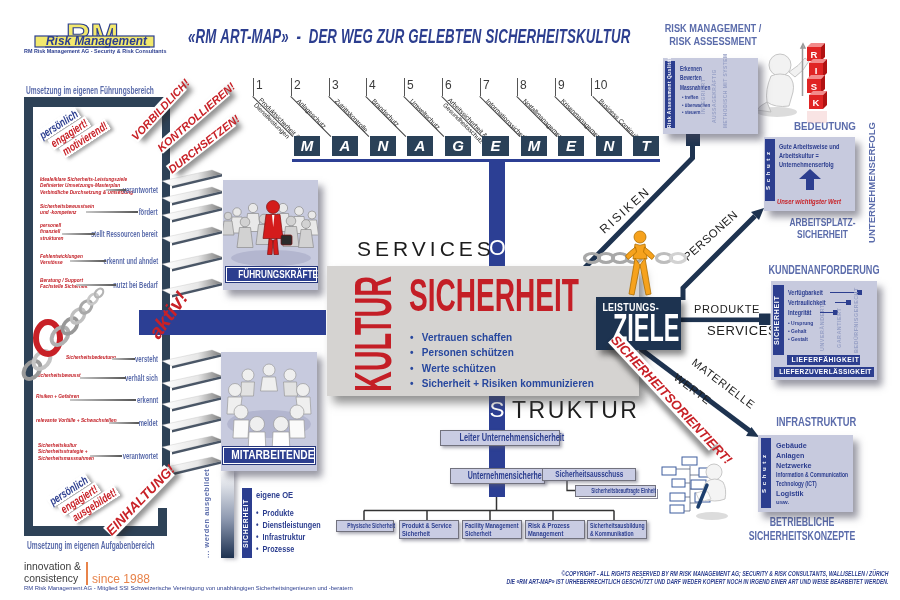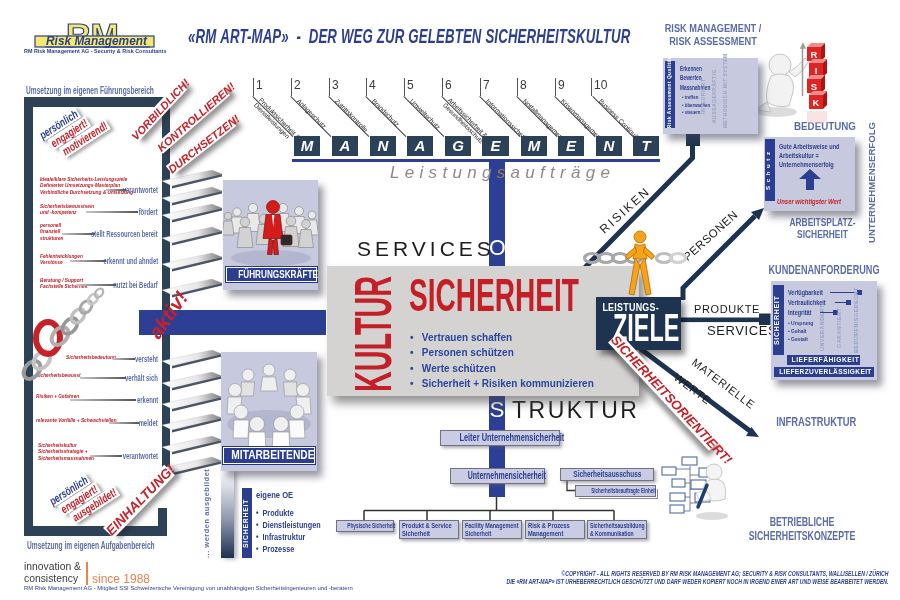--- a/index.html
+++ b/index.html
@@ -167,21 +167,20 @@
 <div class="mbox" style="left:332px;top:136px;">A</div>
 <div class="mbox" style="left:370px;top:136px;">N</div>
 <div class="mbox" style="left:407px;top:136px;">A</div>
 <div class="mbox" style="left:445px;top:136px;">G</div>
 <div class="mbox" style="left:482px;top:136px;width:27px;">E</div>
 <div class="mbox" style="left:521px;top:136px;">M</div>
 <div class="mbox" style="left:558px;top:136px;">E</div>
 <div class="mbox" style="left:596px;top:136px;">N</div>
 <div class="mbox" style="left:633px;top:136px;">T</div>
 <div class="abs" style="left:292px;top:159px;width:368px;height:2.5px;background:#2c3f94;z-index:3"></div>
-<div class="abs" style="left:390px;top:163px;font-size:17px;font-style:italic;color:#8a8a8a;letter-spacing:5.3px;z-index:3;white-space:nowrap;">Leistung<span style="color:#9a7d52">s</span>aufträge</div>
 
 <svg class="abs" style="left:160px;top:165px;z-index:3" width="66" height="320" viewBox="0 0 66 320">
   <defs>
     <linearGradient id="sg" x1="0" y1="0" x2="1" y2="0">
       <stop offset="0" stop-color="#ffffff"></stop>
           <stop offset=".6" stop-color="#e6e6e6"></stop>
           <stop offset="1" stop-color="#787878"></stop>
     </linearGradient>
     <g id="slat">
       <polygon points="2,12 52,1 62,5 12,17" fill="url(#sg)" stroke="#b0b0b0" stroke-width=".3"></polygon>
@@ -394,25 +393,32 @@
   <div class="abs navy" style="left:17px;top:38px;font-size:6.2px;line-height:8px;font-weight:bold;white-space:nowrap;transform:scaleX(.8);transform-origin:0 0;">• Ursprung<br>• Gehalt<br>• Gestalt</div>
   <div class="abs vtext" style="left:46px;top:22px;width:10px;height:50px;color:#98a1c6;font-size:5.4px;font-weight:bold;line-height:10px;white-space:nowrap;">UNVERÄNDERT</div>
   <div class="abs vtext" style="left:63px;top:22px;width:10px;height:50px;color:#98a1c6;font-size:5.4px;font-weight:bold;line-height:10px;white-space:nowrap;">GARANTIERT</div>
   <div class="abs vtext" style="left:80px;top:22px;width:10px;height:50px;color:#98a1c6;font-size:5.4px;font-weight:bold;line-height:10px;white-space:nowrap;">BEDÜRFNISGERECHT</div>
   <div class="abs" style="left:16px;top:74px;width:73px;height:10px;background:#2c3e8f;color:#fff;font-size:7.6px;font-weight:bold;text-align:center;line-height:10px;letter-spacing:.6px;white-space:nowrap;"><span style="display:inline-block;transform:scaleX(.88);">LIEFERFÄHIGKEIT</span></div>
   <div class="abs" style="left:3px;top:86px;width:100px;height:10px;background:#2c3e8f;color:#fff;font-size:7.3px;font-weight:bold;text-align:center;line-height:10px;letter-spacing:.4px;white-space:nowrap;"><span style="display:inline-block;transform:scaleX(.9);">LIEFERZUVERLÄSSIGKEIT</span></div>
 </div>
 
 <div class="rc-title" style="left:763px;top:415px;width:105px;font-size:12.5px;transform:scaleX(.75);">INFRASTRUKTUR</div>
 
+<div class="abs pbox" style="left:758px;top:435px;width:95px;height:77px;z-index:4">
+  <div class="sidebar vtext" style="left:3px;top:3px;width:10px;height:70px;font-size:6px;letter-spacing:1px;">S c h u t z</div>
+  <div class="abs navy" style="left:18px;top:6px;font-size:7.2px;line-height:10px;font-weight:bold;">Gebäude<br>Anlagen<br>Netzwerke</div>
+  <div class="abs navy" style="left:18px;top:36px;font-size:7.2px;line-height:8.6px;font-weight:bold;white-space:nowrap;transform:scaleX(.7);transform-origin:0 0;">Information &amp; Communication<br>Technology (ICT)</div>
+  <div class="abs navy" style="left:18px;top:54px;font-size:7.2px;line-height:10px;font-weight:bold;">Logistik</div>
+  <div class="abs navy" style="left:18px;top:64px;font-size:6px;font-weight:bold;">usw.</div>
+</div>
 <div class="rc-title" style="left:722px;top:516px;width:160px;font-size:12.5px;line-height:13.5px;transform:scaleX(.7);">BETRIEBLICHE<br>SICHERHEITSKONZEPTE</div>
 
 <div class="obox" style="left:440px;top:430px;width:118px;height:14px;font-size:10px;line-height:14px;text-align:center;z-index:4;white-space:nowrap;"><span style="display:inline-block;transform:scaleX(.74);">Leiter Unternehmensicherheit</span></div>
 <div class="obox" style="left:450px;top:468px;width:93px;height:14px;font-size:10px;line-height:14px;text-align:left;z-index:4;white-space:nowrap;"><span style="display:inline-block;transform:scaleX(.7);">Unternehmensicherheit</span></div>
-<div class="obox" style="left:560px;top:468px;width:92px;height:11px;font-size:8.6px;line-height:11px;text-align:right;z-index:4;white-space:nowrap;"><span style="display:inline-block;transform:scaleX(.75);">Sicherheitsausschuss</span></div>
+<div class="obox" style="left:542px;top:468px;width:92px;height:11px;font-size:8.6px;line-height:11px;text-align:right;z-index:4;white-space:nowrap;"><span style="display:inline-block;transform:scaleX(.75);">Sicherheitsausschuss</span></div>
 <div class="obox" style="left:575px;top:485px;width:79px;height:10px;font-size:6.6px;line-height:10px;text-align:center;z-index:4;box-shadow:2px 2px 0 -1px #fff,3px 3px 0 -1px #8a8a9a;white-space:nowrap;"><span style="display:inline-block;transform:scaleX(.68);">Sicherheitsbeauftragte Einheit</span></div>
 <div class="obox" style="left:336px;top:520px;width:56px;height:10px;font-size:6.8px;line-height:10px;text-align:center;z-index:4;white-space:nowrap;"><span style="display:inline-block;transform:scaleX(.7);">Physische Sicherheit</span></div>
 <div class="obox" style="left:399px;top:520px;width:56px;height:16px;font-size:6.8px;line-height:7.6px;padding-top:1px;z-index:4;padding-left:2px;white-space:nowrap;"><span style="display:inline-block;transform:scaleX(.85);transform-origin:0 0;">Produkt &amp; Service<br>Sicherheit</span></div>
 <div class="obox" style="left:462px;top:520px;width:56px;height:16px;font-size:6.8px;line-height:7.6px;padding-top:1px;z-index:4;padding-left:2px;white-space:nowrap;"><span style="display:inline-block;transform:scaleX(.8);transform-origin:0 0;">Facility Management<br>Sicherheit</span></div>
 <div class="obox" style="left:525px;top:520px;width:56px;height:16px;font-size:6.8px;line-height:7.6px;padding-top:1px;z-index:4;padding-left:2px;white-space:nowrap;"><span style="display:inline-block;transform:scaleX(.85);transform-origin:0 0;">Risk &amp; Prozess<br>Management</span></div>
 <div class="obox" style="left:587px;top:520px;width:56px;height:16px;font-size:6.8px;line-height:7.6px;padding-top:1px;z-index:4;padding-left:2px;white-space:nowrap;"><span style="display:inline-block;transform:scaleX(.75);transform-origin:0 0;">Sicherheitsausbildung<br>&amp; Kommunikation</span></div>
 
 <svg class="abs" style="left:640px;top:445px;z-index:3" width="110" height="80" viewBox="0 0 110 80">
   <g stroke="#55637f" stroke-width=".8" fill="none">
     <path d="M50 21 v45 M50 24 h-26 v4 M50 30 h12 M50 38 h-12 M50 44 h14 M50 58 h12 M50 52 h-14 M50 66 h-14"></path>

